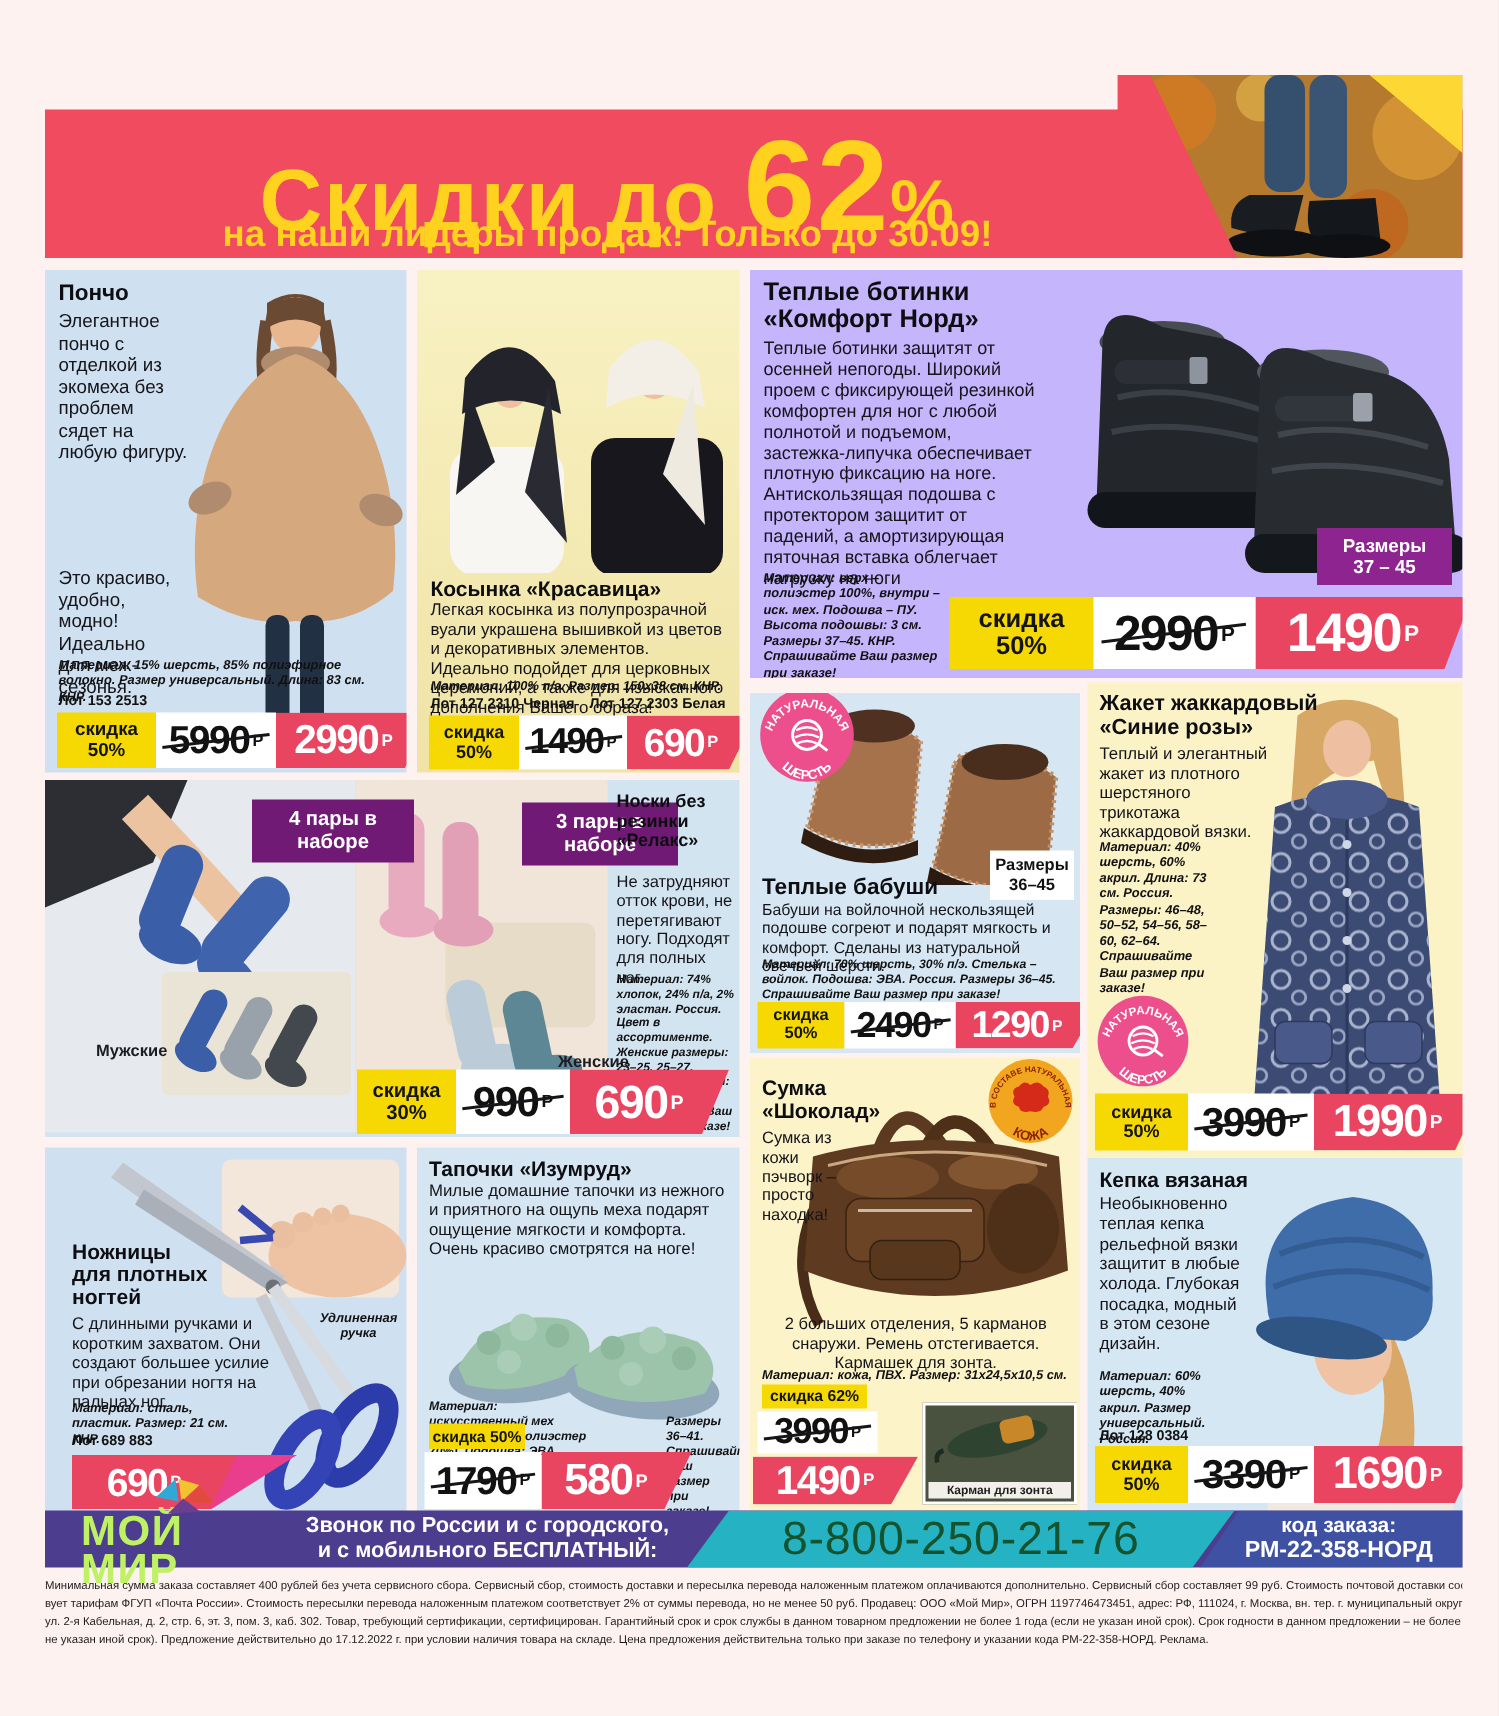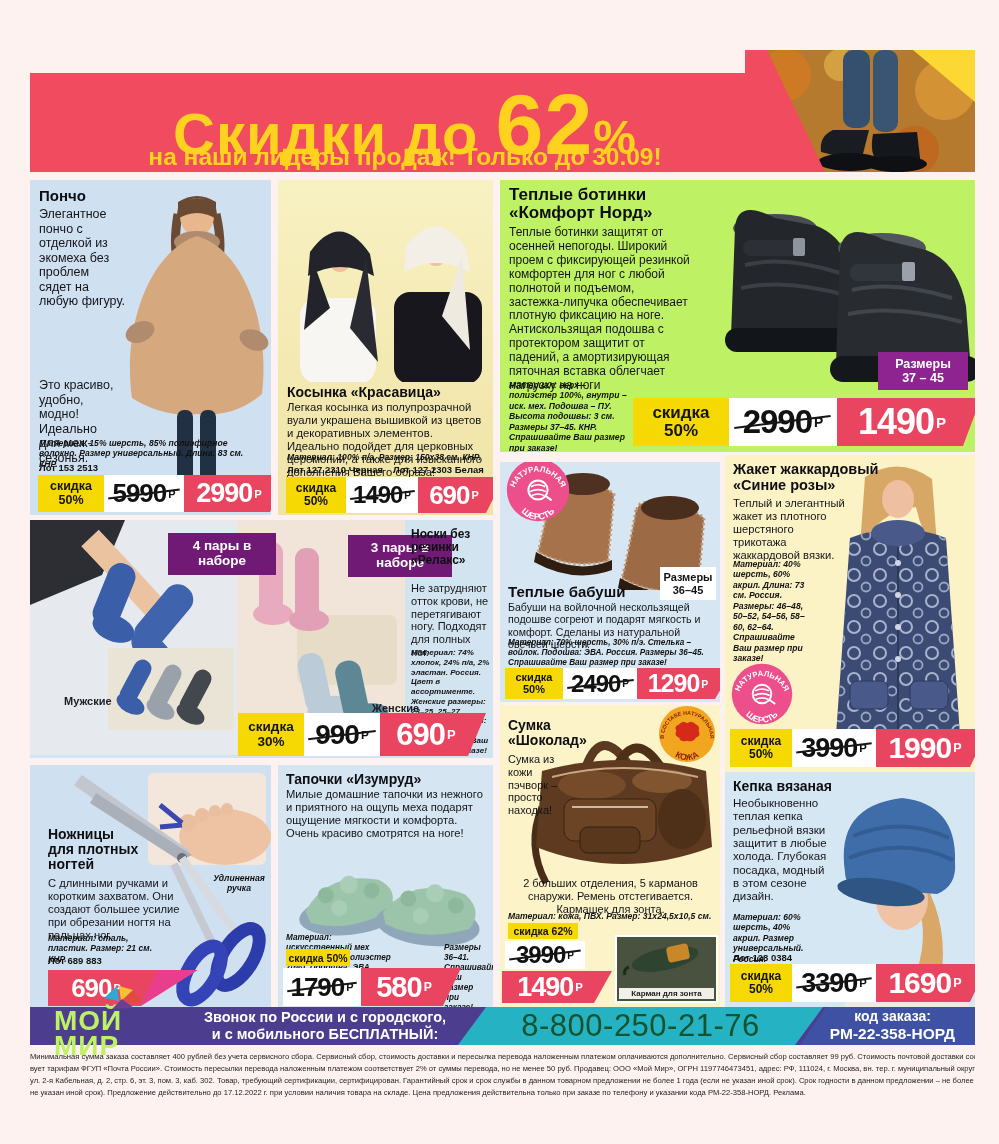--- a/index.html
+++ b/index.html
@@ -122,21 +122,21 @@
           <span class="rub">Р</span>
           <span class="slash"></span>
         </div>
       <div class="newp" style="width:72px;font-size:26px;">
           <span>690</span>
           <span class="rub">Р</span>
         </div>
     </div>
   </section>
 
-  <section class="card" style="left:500px;top:180px;width:475px;height:272px;background:#bef264;">
+  <section class="card" style="left:500px;top:180px;width:475px;height:272px;background:#c4b5fd;">
     <svg class="abs" style="left:205px;top:0;" width="270" height="212" viewBox="0 0 270 212">
       <g>
         <ellipse cx="70" cy="48" rx="42" ry="14" fill="#474b52"></ellipse>
         <path d="M30,48 Q32,18 70,38 L112,46 Q142,58 150,100 L154,150 L26,156 Z" fill="#23262b"></path>
         <path d="M40,85 q40,-10 95,8" stroke="#3a3f46" stroke-width="4" fill="none"></path>
         <path d="M36,108 q45,-10 108,8" stroke="#3a3f46" stroke-width="4" fill="none"></path>
         <rect x="38" y="60" width="58" height="16" rx="8" fill="#2c3036"></rect>
         <rect x="88" y="58" width="12" height="18" rx="2" fill="#8d949e"></rect>
         <rect x="20" y="148" width="142" height="24" rx="12" fill="#121519"></rect>
       </g>

